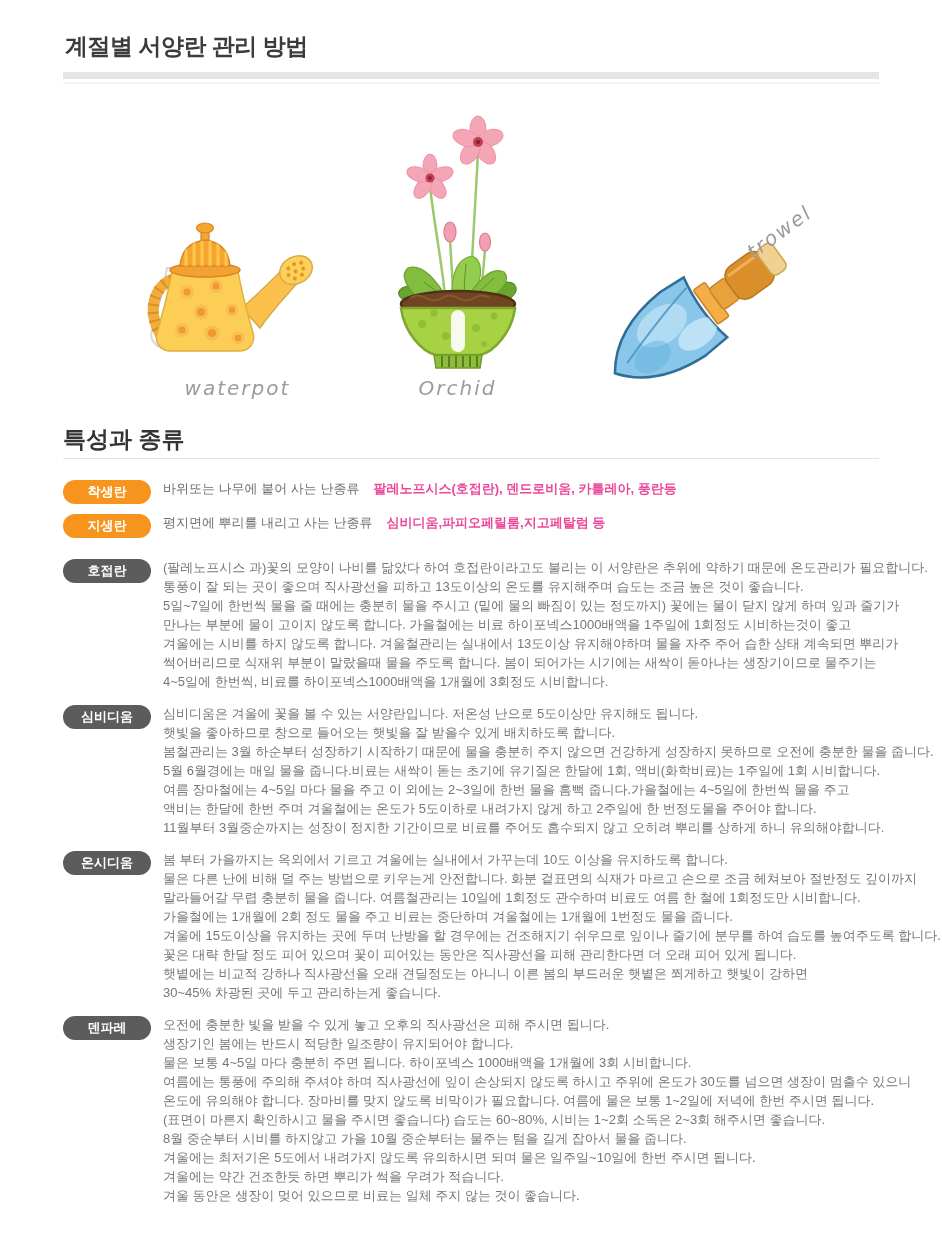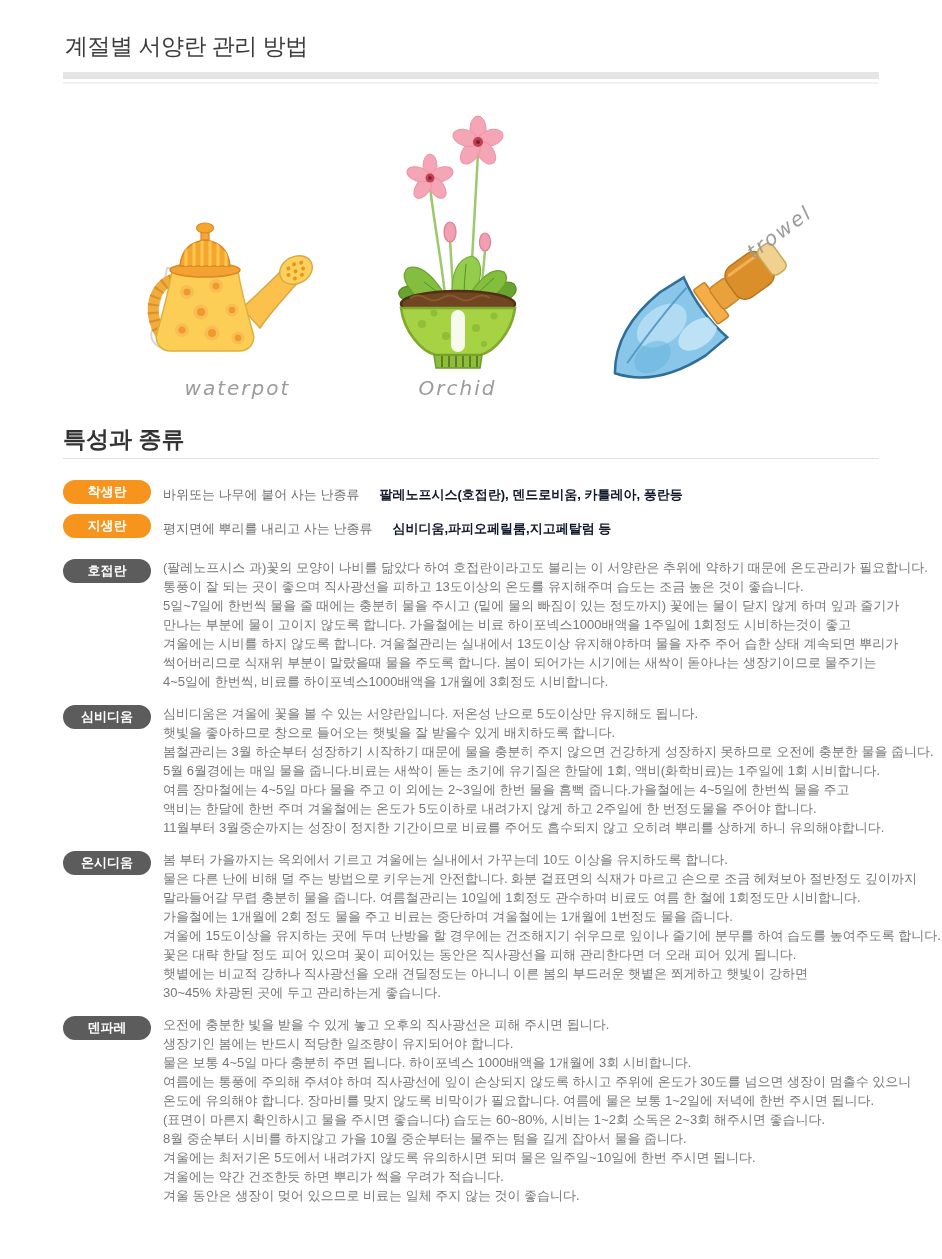--- a/index.html
+++ b/index.html
@@ -5,21 +5,21 @@
   html,body{margin:0;padding:0;}
   body{
     width:942px;height:1259px;overflow:hidden;background:#ffffff;
     font-family:"Liberation Sans","DejaVu Sans",sans-serif;
     -webkit-font-smoothing:antialiased;
   }
   .page{padding:33px 0 0 63px;width:816px;}
 
   
   .page-title{
-    font-size:23px;font-weight:400;color:#3b3b3b;letter-spacing:-0.5px;
+    font-size:23px;font-weight:700;color:#3b3b3b;letter-spacing:-0.5px;
     margin:0 0 12px 2px;line-height:27px;
   }
   .title-bar{width:816px;height:7px;background:#e5e5e5;}
   .title-bar-sub{width:816px;height:2px;background:#f2f2f2;margin-top:3px;}
 
   
   .illu-strip{
     width:816px;height:292px;margin-top:24px;
     display:flex;justify-content:center;align-items:flex-end;gap:56px;
     padding-left:20px;box-sizing:border-box;
@@ -43,23 +43,23 @@
   .badge{
     width:88px;height:24px;border-radius:13px;flex:none;
     color:#ffffff;font-size:13px;font-weight:700;
     display:flex;align-items:center;justify-content:center;letter-spacing:0;
   }
   .badge-orange{background:#F7941E;}
   .badge-gray{background:#5C5C5C;}
 
   
   .type-rows{margin-top:21px;}
-  .type-row{display:flex;align-items:flex-end;height:24px;margin-bottom:10px;}
+  .type-row{display:flex;align-items:flex-start;height:24px;margin-bottom:10px;}
   .type-text{margin-left:12px;font-size:13px;color:#6e6e6e;white-space:nowrap;}
-  .type-highlight{color:#0f172a;font-weight:700;margin-left:20px;}
+  .type-highlight{color:#ec4899;font-weight:700;margin-left:14px;}
 
   
   .care-sections{margin-top:20px;}
   .care-section{display:flex;margin-bottom:13px;}
   .care-section .badge{margin-top:1px;text-align:center;}
   .care-lines{margin-left:12px;font-size:13px;color:#767676;line-height:19px;}
   .care-line{white-space:nowrap;}
 </style>
 </head>
 <body>

